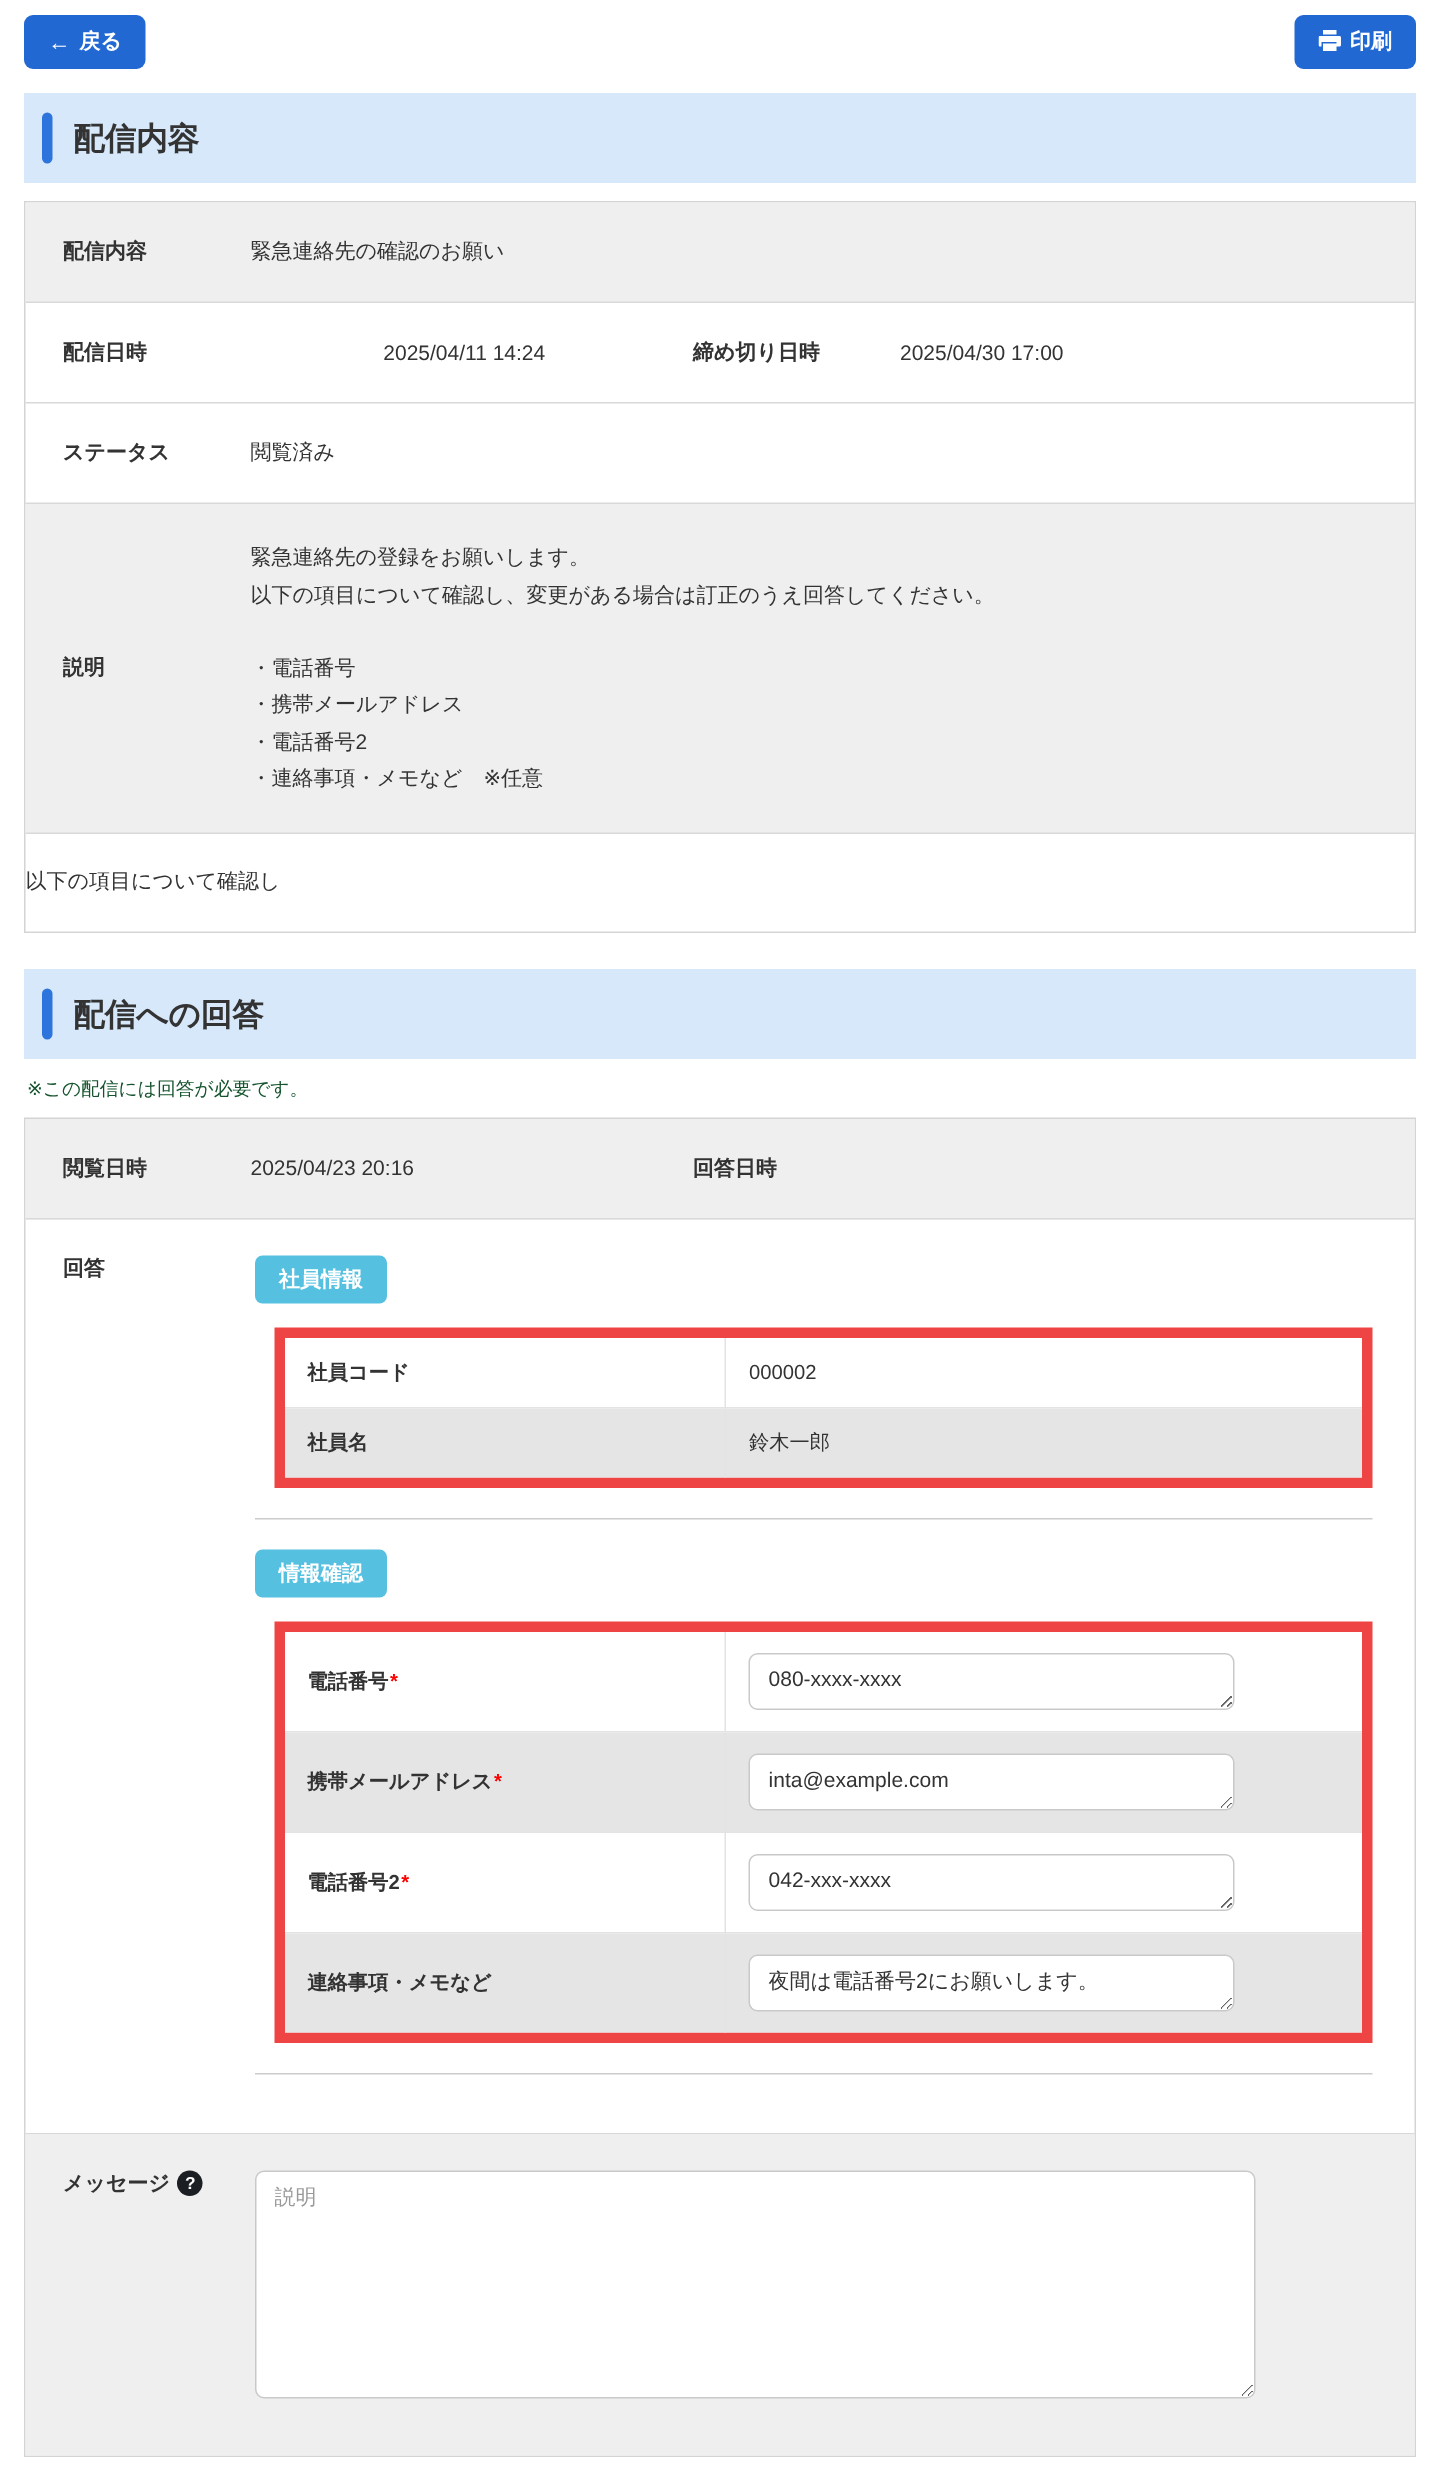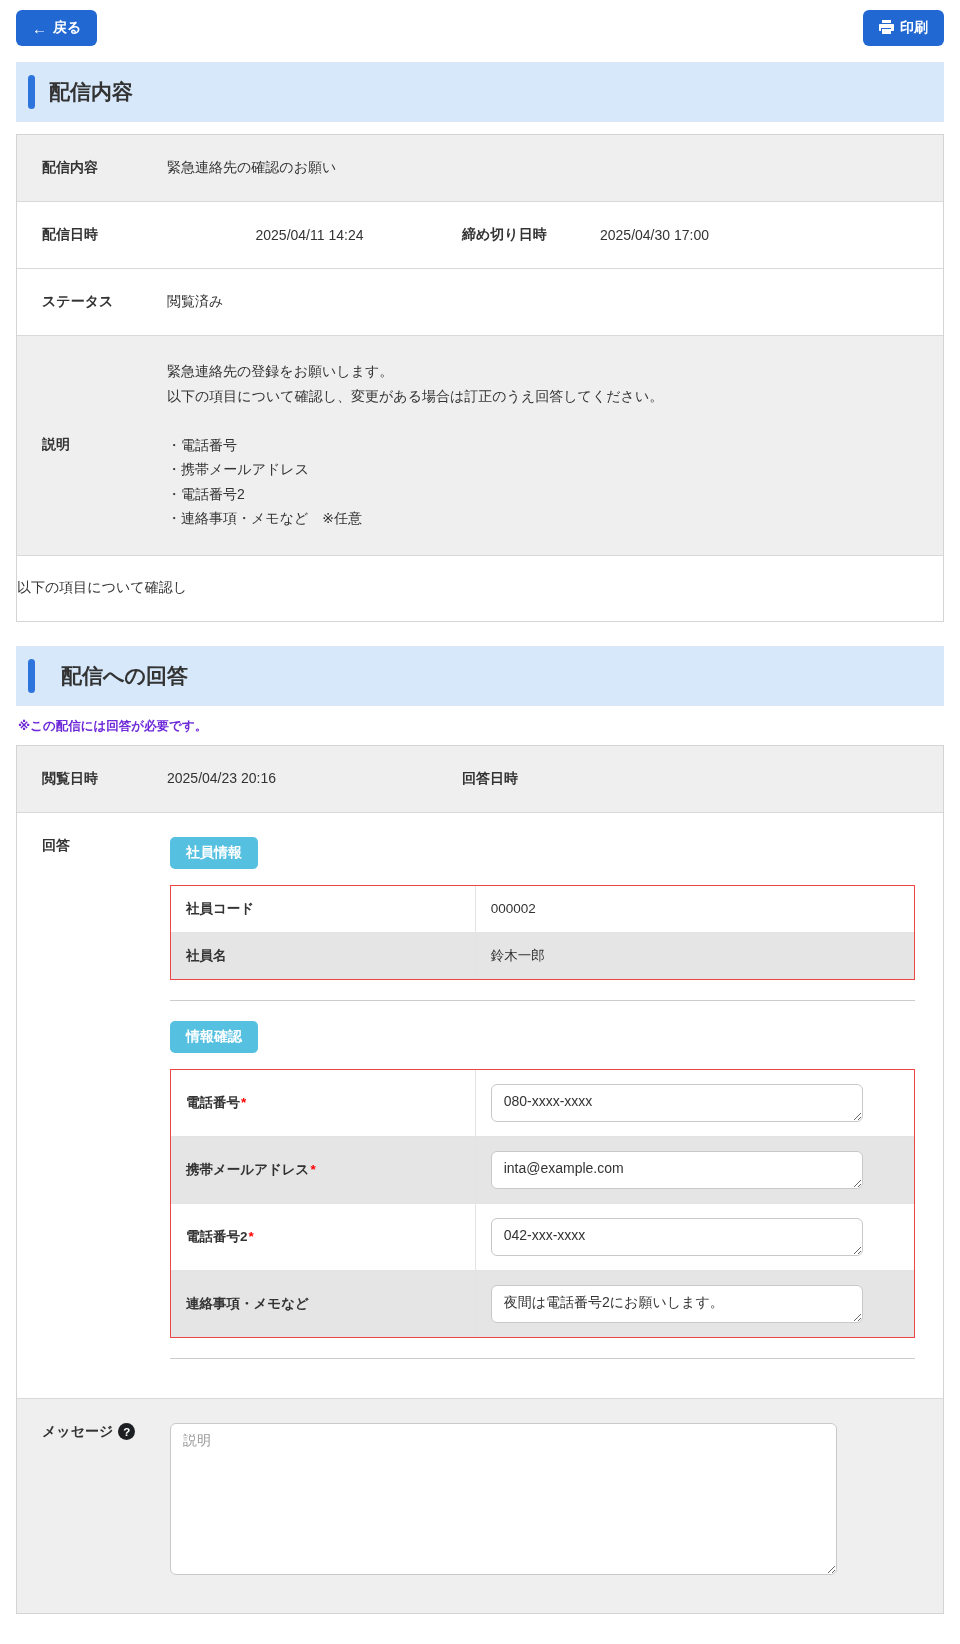--- a/index.html
+++ b/index.html
@@ -22,37 +22,37 @@
   .prow{display:flex;border-bottom:1px solid #d9d9d9;align-items:center;}
   .prow:last-child{border-bottom:none;}
   .prow.gray{background:#efefef;}
   .prow.top{align-items:flex-start;}
   .label-cell{width:150px;flex:0 0 150px;padding:24px 0 24px 25px;font-weight:bold;box-sizing:border-box;}
   .value-cell{padding:23px 10px 24px 0;flex:1 1 auto;}
   .label-cell.mid{width:138px;flex:0 0 138px;padding-left:0;}
   .value-cell.half{flex:0 0 170px;}
   .multiline{white-space:pre-line;line-height:1.75;}
 
-  .note-required{color:#6d28d9;font-weight:bold;font-size:12.5px;margin:4px 18px 10px;}
+  .note-required{color:#14532d;font-weight:normal;font-size:12.5px;margin:4px 18px 10px;}
 
   .answer-content{flex:1 1 auto;padding:24px 28px 35px 3px;}
   .badge{display:inline-block;background:#56c0e0;color:#fff;font-weight:bold;font-size:14px;
          padding:7px 16px;border-radius:5px;}
-  .inner-table{border:1px solid #ef4444;margin-top:16px;}
+  .inner-table{border:7px solid #ef4444;margin-top:16px;margin-left:13px;}
   .irow{display:flex;border-bottom:1px solid #e3e3e3;align-items:stretch;}
   .irow:last-child{border-bottom:none;}
   .irow.alt{background:#e5e5e5;}
   .ilabel{width:41%;flex:0 0 41%;box-sizing:border-box;padding:14px 15px;font-weight:bold;
           font-size:13.5px;border-right:1px solid #e3e3e3;display:flex;align-items:center;}
   .ivalue{flex:1 1 auto;padding:14px 15px;font-size:13.5px;display:flex;align-items:center;}
   .req{color:#f00;font-weight:bold;margin-left:1px;}
 
   textarea{font-family:inherit;font-size:14px;color:#333;border:1px solid #c9c9c9;border-radius:6px;
            padding:8px 12px;box-sizing:border-box;resize:both;background:#fff;}
-  .field-ta{width:372px;height:38px;}
+  .field-ta{width:324px;height:38px;}
   .msg-ta{width:667px;height:152px;resize:both;}
   textarea::placeholder{color:#9a9a9a;}
 
   .divider{border:none;border-top:1px solid #ccc;margin:20px 0;}
 
   .help-icon{display:inline-flex;width:17px;height:17px;border-radius:50%;background:#1b1f23;color:#fff;
              font-size:11.5px;font-weight:bold;align-items:center;justify-content:center;vertical-align:middle;
              margin-left:5px;cursor:pointer;flex:0 0 auto;}
   .arrow-glyph{font-size:15px;line-height:1;}
   .print-icon-svg{display:inline-block;vertical-align:middle;}
@@ -103,21 +103,21 @@
 ・電話番号
 ・携帯メールアドレス
 ・電話番号2
 ・連絡事項・メモなど　※任意</div>
   </div>
   <div class="prow">
     <div class="value-cell">以下の項目について確認し</div>
   </div>
 </div>
 
-<div class="section-header" style="margin-top:24px;gap:12px;">
+<div class="section-header" style="margin-top:24px;">
   <span class="section-bar"></span>
   <span class="section-title">配信への回答</span>
 </div>
 
 <div class="note-required">※この配信には回答が必要です。</div>
 
 <div class="panel">
 
   <div class="prow gray">
     <div class="label-cell">閲覧日時</div>

